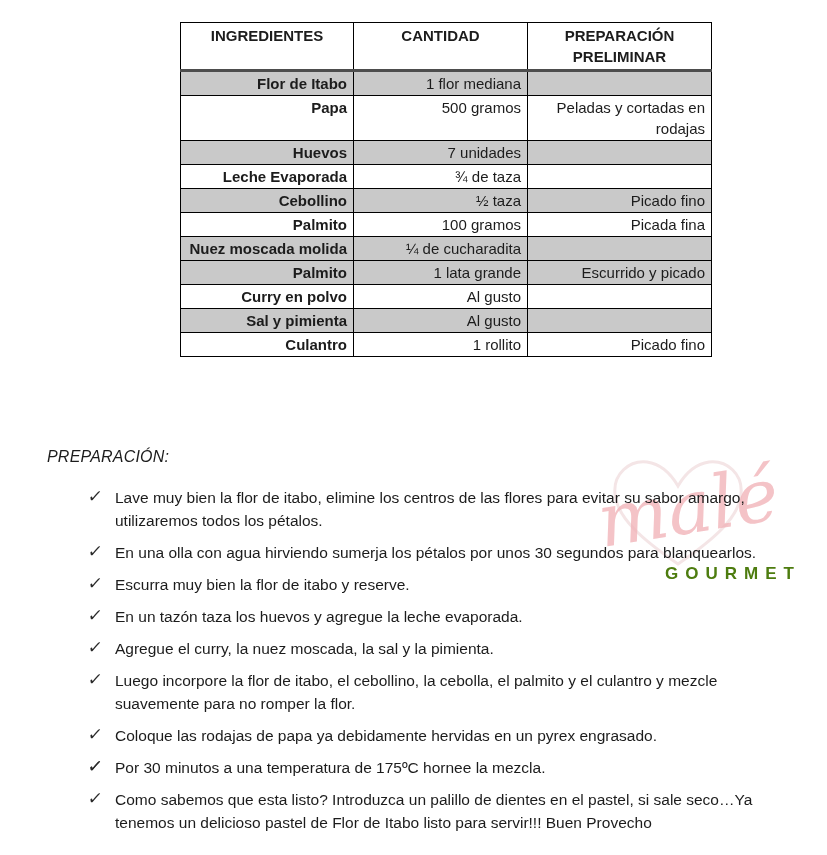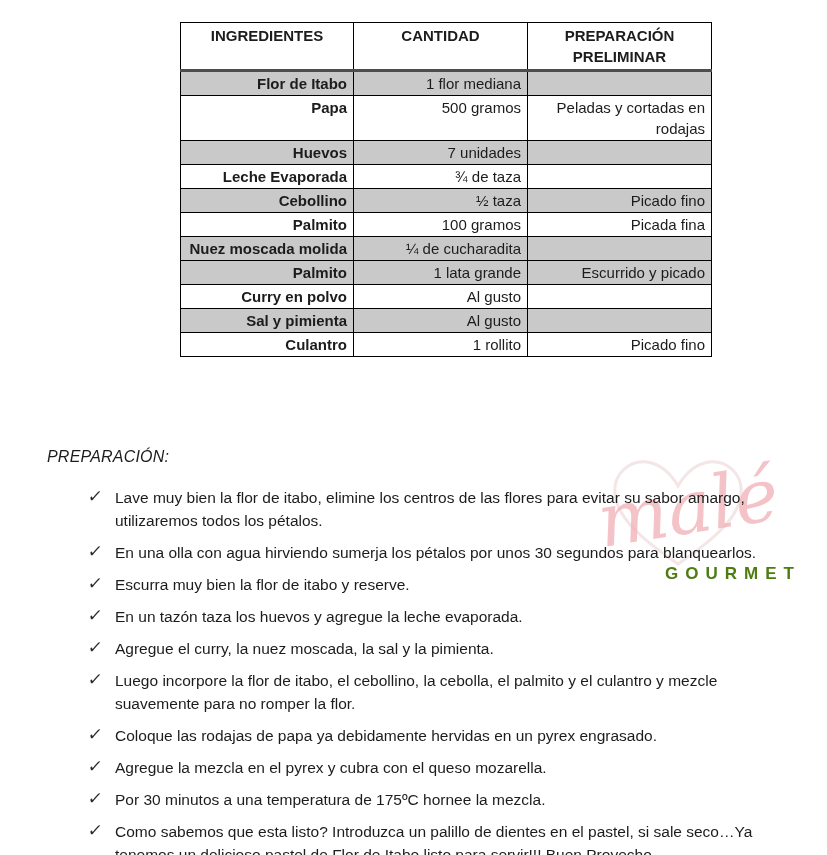--- a/index.html
+++ b/index.html
@@ -212,16 +212,16 @@
 
 <div class="prep-title">PREPARACIÓN:</div>
 <ul class="steps">
     <li><span class="check">✓</span><span>Lave muy bien la flor de itabo, elimine los centros de las flores para evitar su sabor amargo, utilizaremos todos los pétalos.</span></li>
     <li><span class="check">✓</span><span>En una olla con agua hirviendo sumerja los pétalos por unos 30 segundos para blanquearlos.</span></li>
     <li><span class="check">✓</span><span>Escurra muy bien la flor de itabo y reserve.</span></li>
     <li><span class="check">✓</span><span>En un tazón taza los huevos y agregue la leche evaporada.</span></li>
     <li><span class="check">✓</span><span>Agregue el curry, la nuez moscada, la sal y la pimienta.</span></li>
     <li><span class="check">✓</span><span>Luego incorpore la flor de itabo, el cebollino, la cebolla, el palmito y el culantro y mezcle suavemente para no romper la flor.</span></li>
     <li><span class="check">✓</span><span>Coloque las rodajas de papa ya debidamente hervidas en un pyrex engrasado.</span></li>
-    <li><span class="check">✓</span><span>Agregue la mezcla en el pyrex y cubra con el queso mozarella.</span></li>
+    <li><span class="check">✓</span></li>
     <li><span class="check">✓</span><span>Por 30 minutos a una temperatura de 175ºC hornee la mezcla.</span></li>
     <li><span class="check">✓</span><span>Como sabemos que esta listo? Introduzca un palillo de dientes en el pastel, si sale seco…Ya tenemos un delicioso pastel de Flor de Itabo listo para servir!!! Buen Provecho</span></li>
   </ul>
 
 </body></html>

